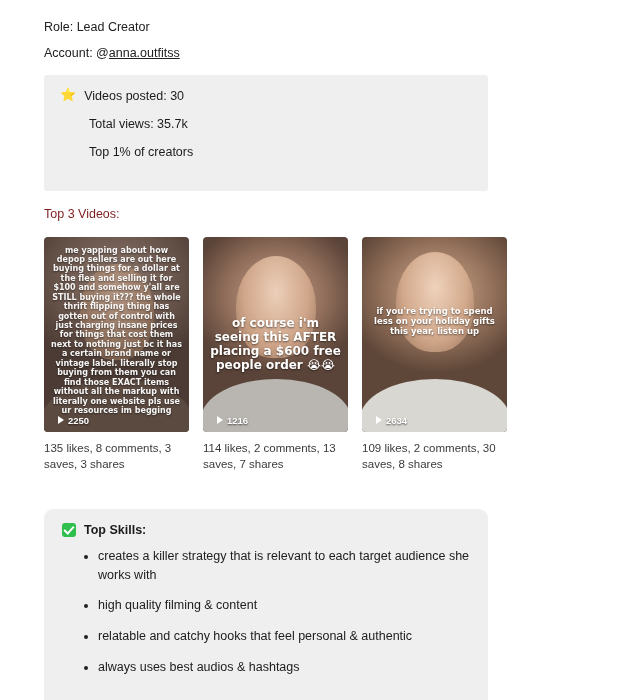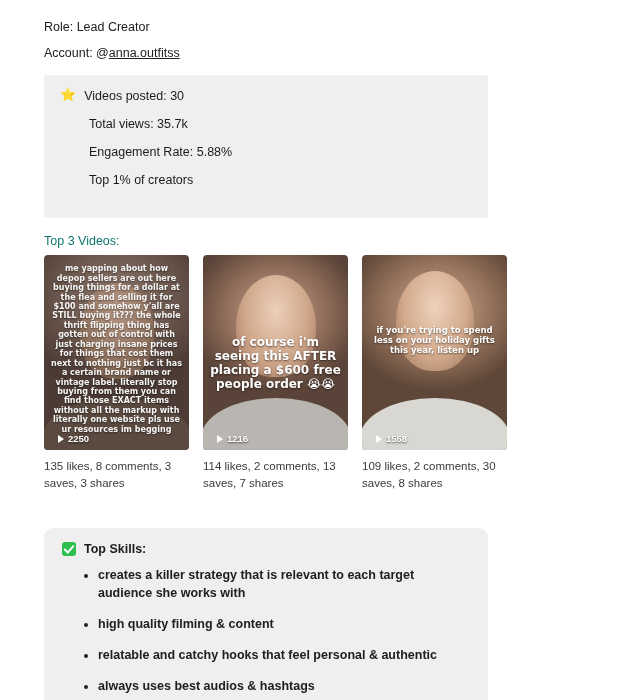--- a/index.html
+++ b/index.html
@@ -47,26 +47,26 @@
   }
   .stats-row:last-child { margin-bottom: 16px; }
   .stats-row .star {
     font-size: 13px;
     line-height: 1.2;
   }
   .stats-indent { padding-left: 29px; }
   .section-title {
     margin-top: 16px;
     font-size: 12.5px;
-    color: #0f766e;
+    color: #7f1d1d;
   }
   .videos {
     display: flex;
     gap: 14px;
-    margin-top: 7px;
+    margin-top: 16px;
     align-items: flex-start;
   }
   .video-card {
     width: 145px;
   }
   .thumb {
     position: relative;
     width: 145px;
     height: 195px;
     border-radius: 4px;
@@ -203,21 +203,20 @@
     position: absolute;
     left: 4px; top: 1.5px;
     width: 4px; height: 8px;
     border: solid #fff;
     border-width: 0 2px 2px 0;
     transform: rotate(42deg);
   }
   ul.skills {
     margin: 10px 0 16px 0;
     padding-left: 36px;
-    font-weight: bold;
   }
   ul.skills li {
     font-size: 12.5px;
     line-height: 1.5;
     margin-bottom: 12px;
     color: #202020;
   }
   ul.skills li:last-child { margin-bottom: 0; }
   .caption-2 { width: 158px; }
 </style>
@@ -232,23 +231,20 @@
     <span>Account: @</span><span class="link">anna.outfitss</span>
   </div>
 
   <div class="stats-box">
     <div class="stats-row">
       <span class="star">⭐</span>
       <span>Videos posted: 30</span>
     </div>
     <div class="stats-row stats-indent">
       <span>Total views: 35.7k</span>
-    </div>
-    <div class="stats-row stats-indent">
-      <span>Engagement Rate: 5.88%</span>
     </div>
     <div class="stats-row stats-indent">
       <span>Top 1% of creators</span>
     </div>
   </div>
 
   <div class="section-title">Top 3 Videos:</div>
 
   <div class="videos">
 
@@ -278,21 +274,21 @@
       <div class="caption caption-2">114 likes, 2 comments, 13 saves, 7 shares</div>
     </div>
 
     <div class="video-card">
       <div class="thumb thumb-3">
         <div class="figure"></div>
         <div class="shoulders"></div>
         <div class="overlay-text overlay-3">if you're trying to spend less on your holiday gifts this year, listen up</div>
         <div class="play-badge">
           <span class="tri"></span>
-          <span>1558</span>
+          <span>2634</span>
         </div>
       </div>
       <div class="caption">109 likes, 2 comments, 30 saves, 8 shares</div>
     </div>
 
   </div>
 
   <div class="skills-box">
     <div class="skills-head">
       <span class="check"></span>

